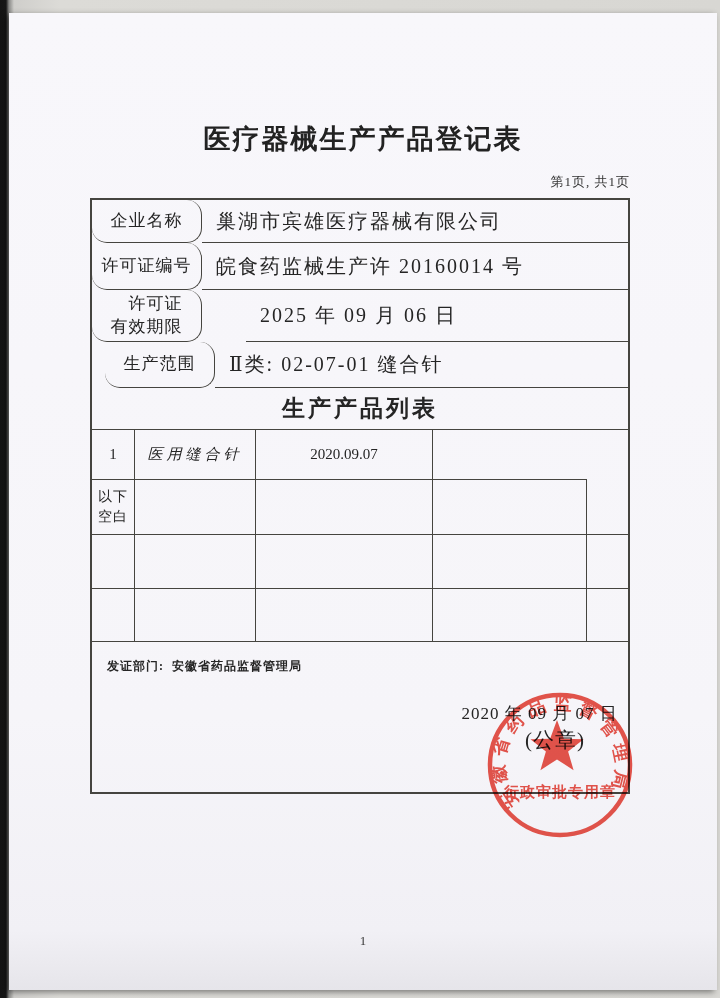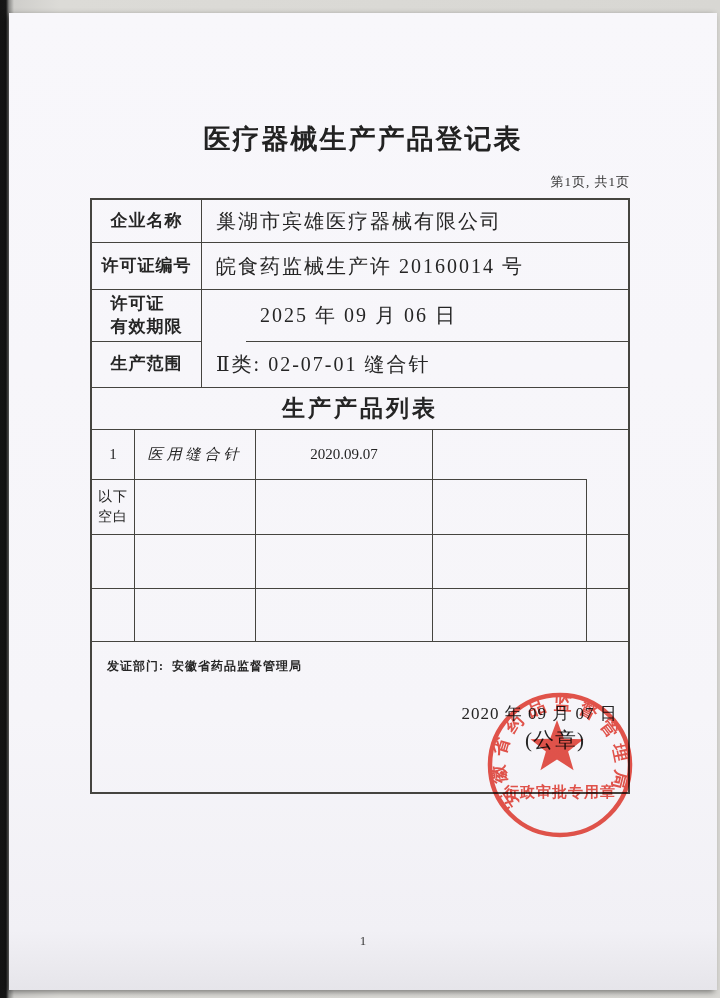--- a/index.html
+++ b/index.html
@@ -30,30 +30,31 @@
   .doc-table {
     position:absolute; left:81px; top:185px; width:540px;
     border:2px solid #45443f;
   }
   .cell { border-color:#45443f; border-style:solid; border-width:0; overflow:hidden; }
 
   
   .info-row { display:grid; grid-template-columns:110px 1fr; }
   .info-row .label {
     border-right-width:1.5px; border-bottom-width:1.5px;
-    display:flex; align-items:center; justify-content:center; text-align:left;
-    font-weight:700; font-size:17px; letter-spacing:1px; line-height:1.35;
+    display:flex; align-items:center; justify-content:center; text-align:right;
+    font-weight:400; font-size:17px; letter-spacing:1px; line-height:1.35;
     white-space:pre-line;
+    border-radius:15px;
   }
   .info-row .value {
     border-bottom-width:1.5px;
     display:flex; align-items:center;
     padding-left:14px; font-size:20px; letter-spacing:2px;
   }
-  .r1 { height:43px; } .r2 { height:47px; } .r3 { height:52px;gap:44px; } .r4 { height:46px; }
+  .r1 { height:43px; } .r2 { height:47px; } .r3 { height:52px;gap:44px; } .r4 { height:46px;margin-left:13px; }
 
   .section-title {
     height:42px; border-bottom:1.5px solid #45443f;
     display:flex; align-items:center; justify-content:center;
     font-size:23px; font-weight:700; letter-spacing:3px;
   }
 
   .prod-row { display:grid; grid-template-columns:43px 121px 177px 154px 1fr; }
   .prod-row > div { border-right-width:1.5px; border-bottom-width:1.5px;
     display:flex; align-items:center; justify-content:center; text-align:center;

